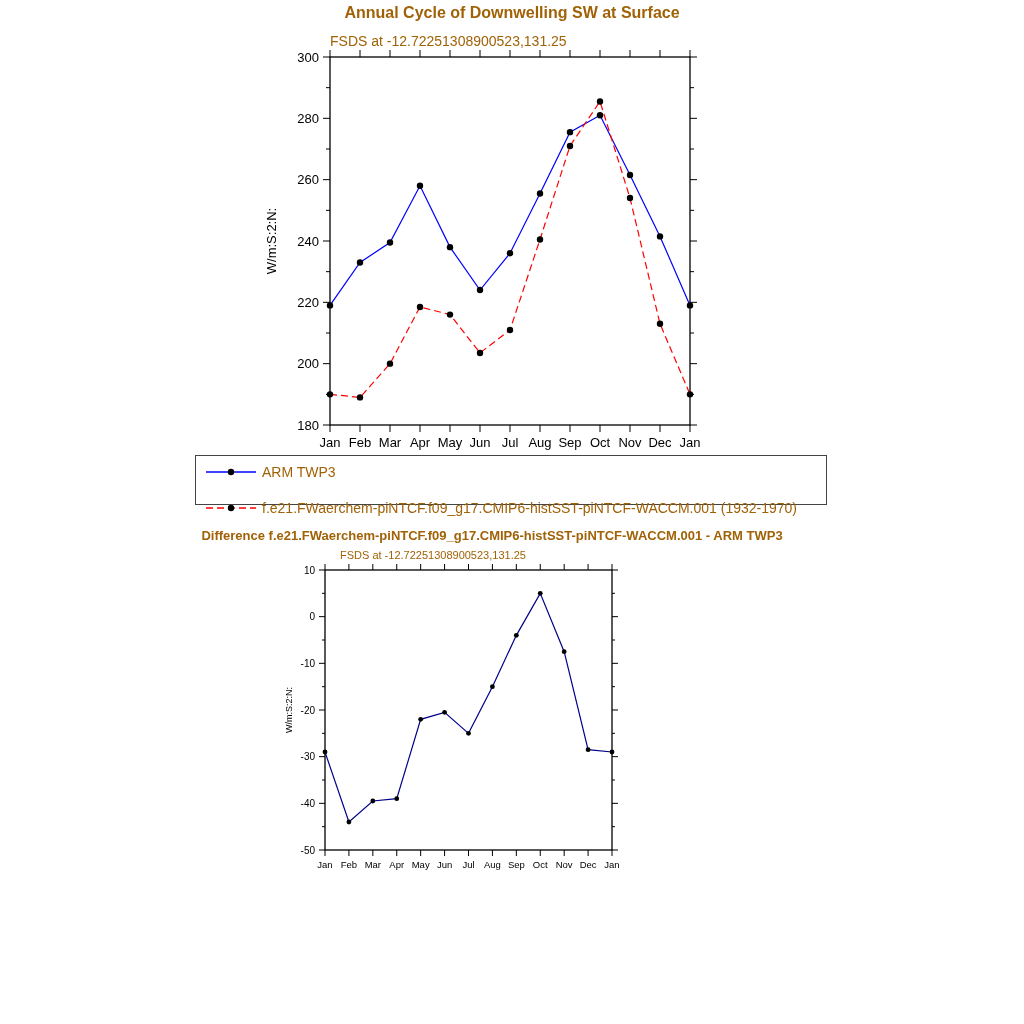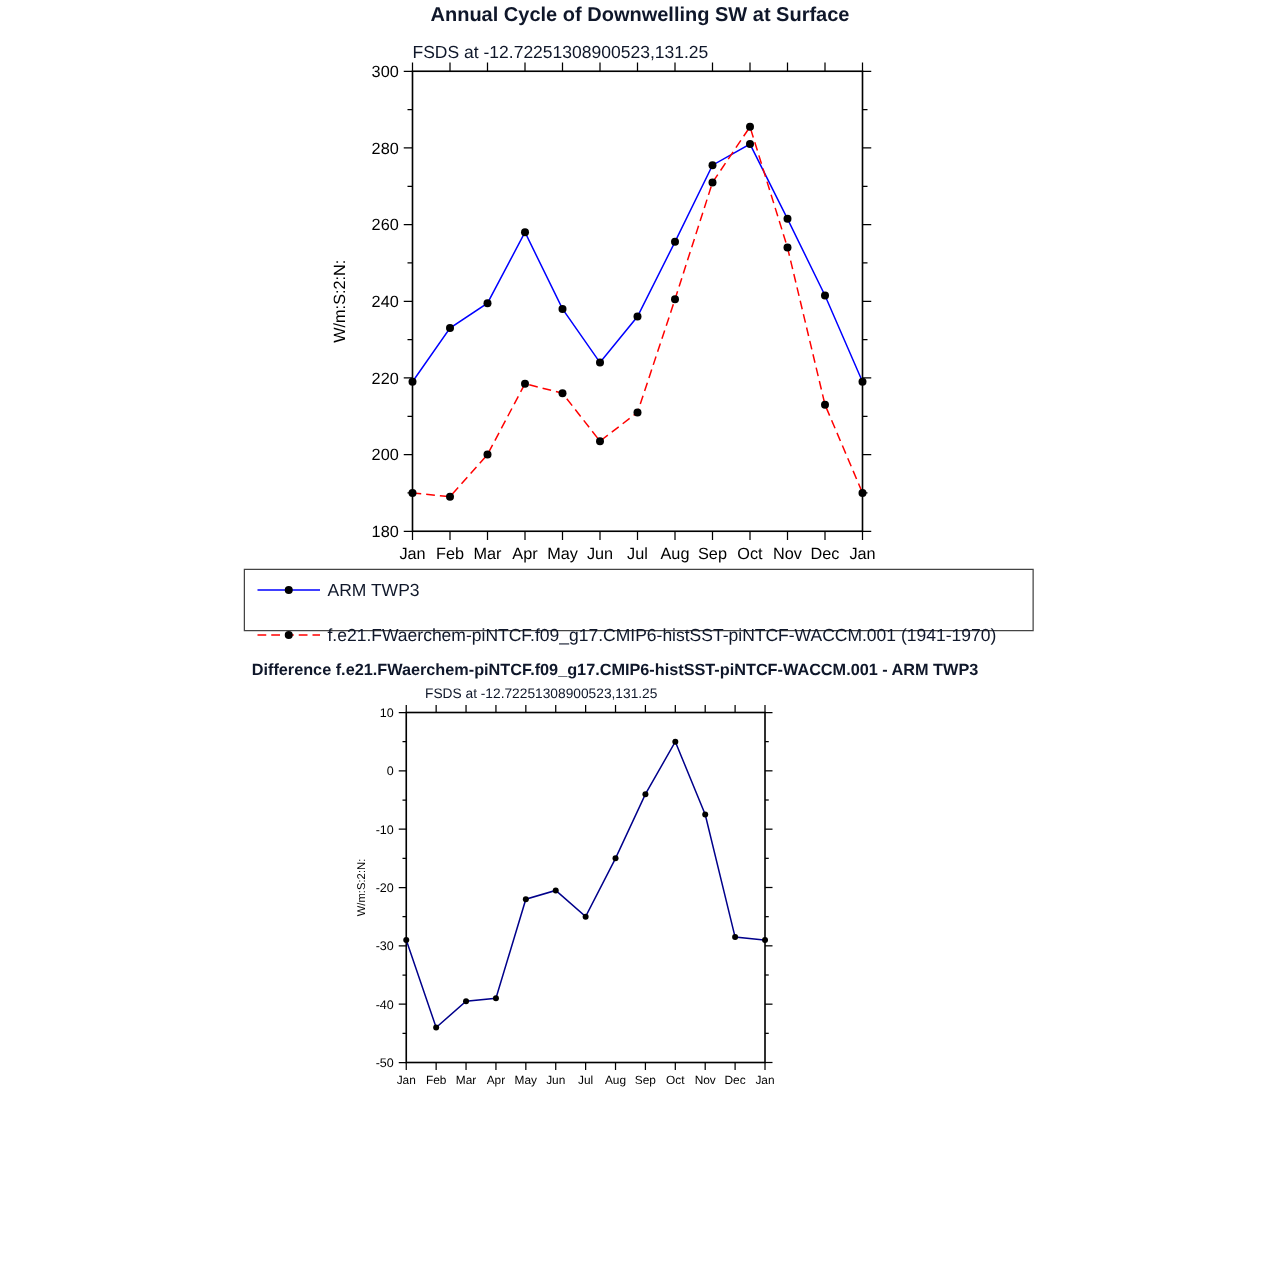--- a/index.html
+++ b/index.html
@@ -1,19 +1,19 @@
 <!DOCTYPE html>
 <html><head>
 <meta charset="utf-8">
 <style>
   * { margin:0; padding:0; box-sizing:border-box; }
   html,body { background:#ffffff; }
   .page {
     position:relative; width:1024px; height:1024px; background:#ffffff;
-    font-family:"Liberation Sans", sans-serif; color:#0f172a; overflow:hidden;
+    font-family:"Liberation Sans", sans-serif; color:#a16207; overflow:hidden;
   }
   svg text { font-family:"Liberation Sans", sans-serif; }
   .title1 {
     position:absolute; left:0; top:4px; width:1024px; text-align:center;
     font-size:16px; font-weight:bold;
   }
   .sub1 { position:absolute; left:330px; top:33px; font-size:14px; }
   .svg-abs { position:absolute; }
   #svg-top { left:250px; top:48px; }
   #svg-bot { left:270px; top:560px; }
@@ -153,21 +153,21 @@
           <line x1="1" y1="6" x2="51" y2="6" stroke="#0000ff" stroke-width="1.3" stroke-dasharray="none"></line>
           <circle cx="26" cy="6" r="3.2" fill="#000000"></circle>
         </svg>
         <span>ARM TWP3</span>
       </div>
       <div class="legend-row">
         <svg width="52" height="12">
           <line x1="1" y1="6" x2="51" y2="6" stroke="#ff0000" stroke-width="1.3" stroke-dasharray="7,4"></line>
           <circle cx="26" cy="6" r="3.2" fill="#000000"></circle>
         </svg>
-        <span>f.e21.FWaerchem-piNTCF.f09_g17.CMIP6-histSST-piNTCF-WACCM.001 (1941-1970)</span>
+        <span>f.e21.FWaerchem-piNTCF.f09_g17.CMIP6-histSST-piNTCF-WACCM.001 (1932-1970)</span>
       </div>
     </div>
 
   <div class="title2">Difference f.e21.FWaerchem-piNTCF.f09_g17.CMIP6-histSST-piNTCF-WACCM.001 - ARM TWP3</div>
   <div class="sub2">FSDS at -12.72251308900523,131.25</div>
   <svg id="svg-bot" class="svg-abs" width="370" height="320" viewBox="0 0 370 320">
       <g stroke="#000" stroke-width="1">
         <rect x="55" y="10" width="287" height="280" fill="none" stroke-width="1.3"></rect>
         <line x1="55" y1="290" x2="49" y2="290"></line>
         <line x1="342" y1="290" x2="348" y2="290"></line>

